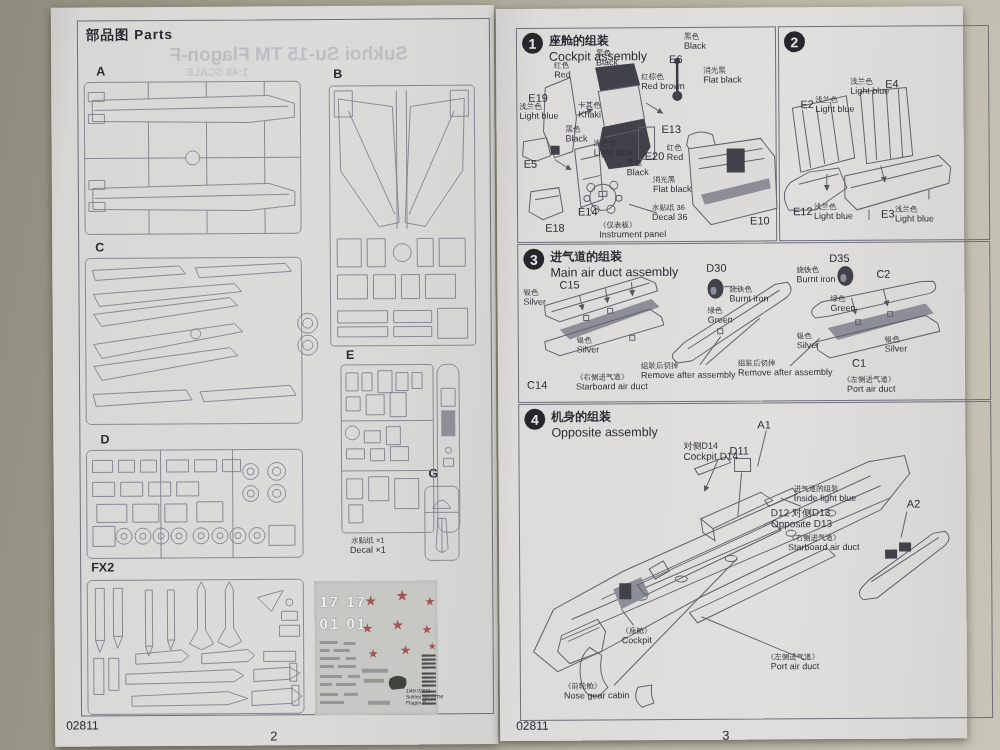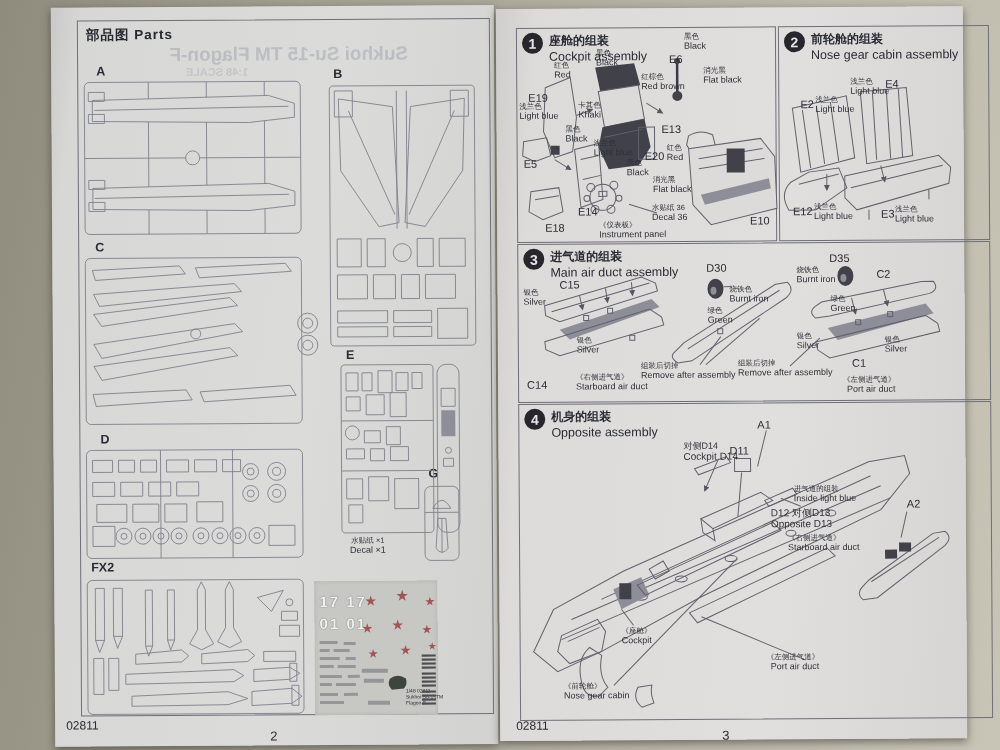--- a/index.html
+++ b/index.html
@@ -97,24 +97,20 @@
 
   <div class="stephead" style="left:524px;top:33px;">
     <div class="badge">1</div>
     <div class="stitle">
         <span class="cn">座舱的组装</span>
         <span class="en">Cockpit assembly</span>
       </div>
   </div>
   <div class="stephead" style="left:786px;top:33px;">
     <div class="badge">2</div>
-    <div class="stitle">
-        <span class="cn">前轮舱的组装</span>
-        <span class="en">Nose gear cabin assembly</span>
-      </div>
   </div>
   <div class="stephead" style="left:524px;top:249px;">
     <div class="badge">3</div>
     <div class="stitle">
         <span class="cn">进气道的组装</span>
         <span class="en">Main air duct assembly</span>
       </div>
   </div>
   <div class="stephead" style="left:524px;top:409px;">
     <div class="badge">4</div>

